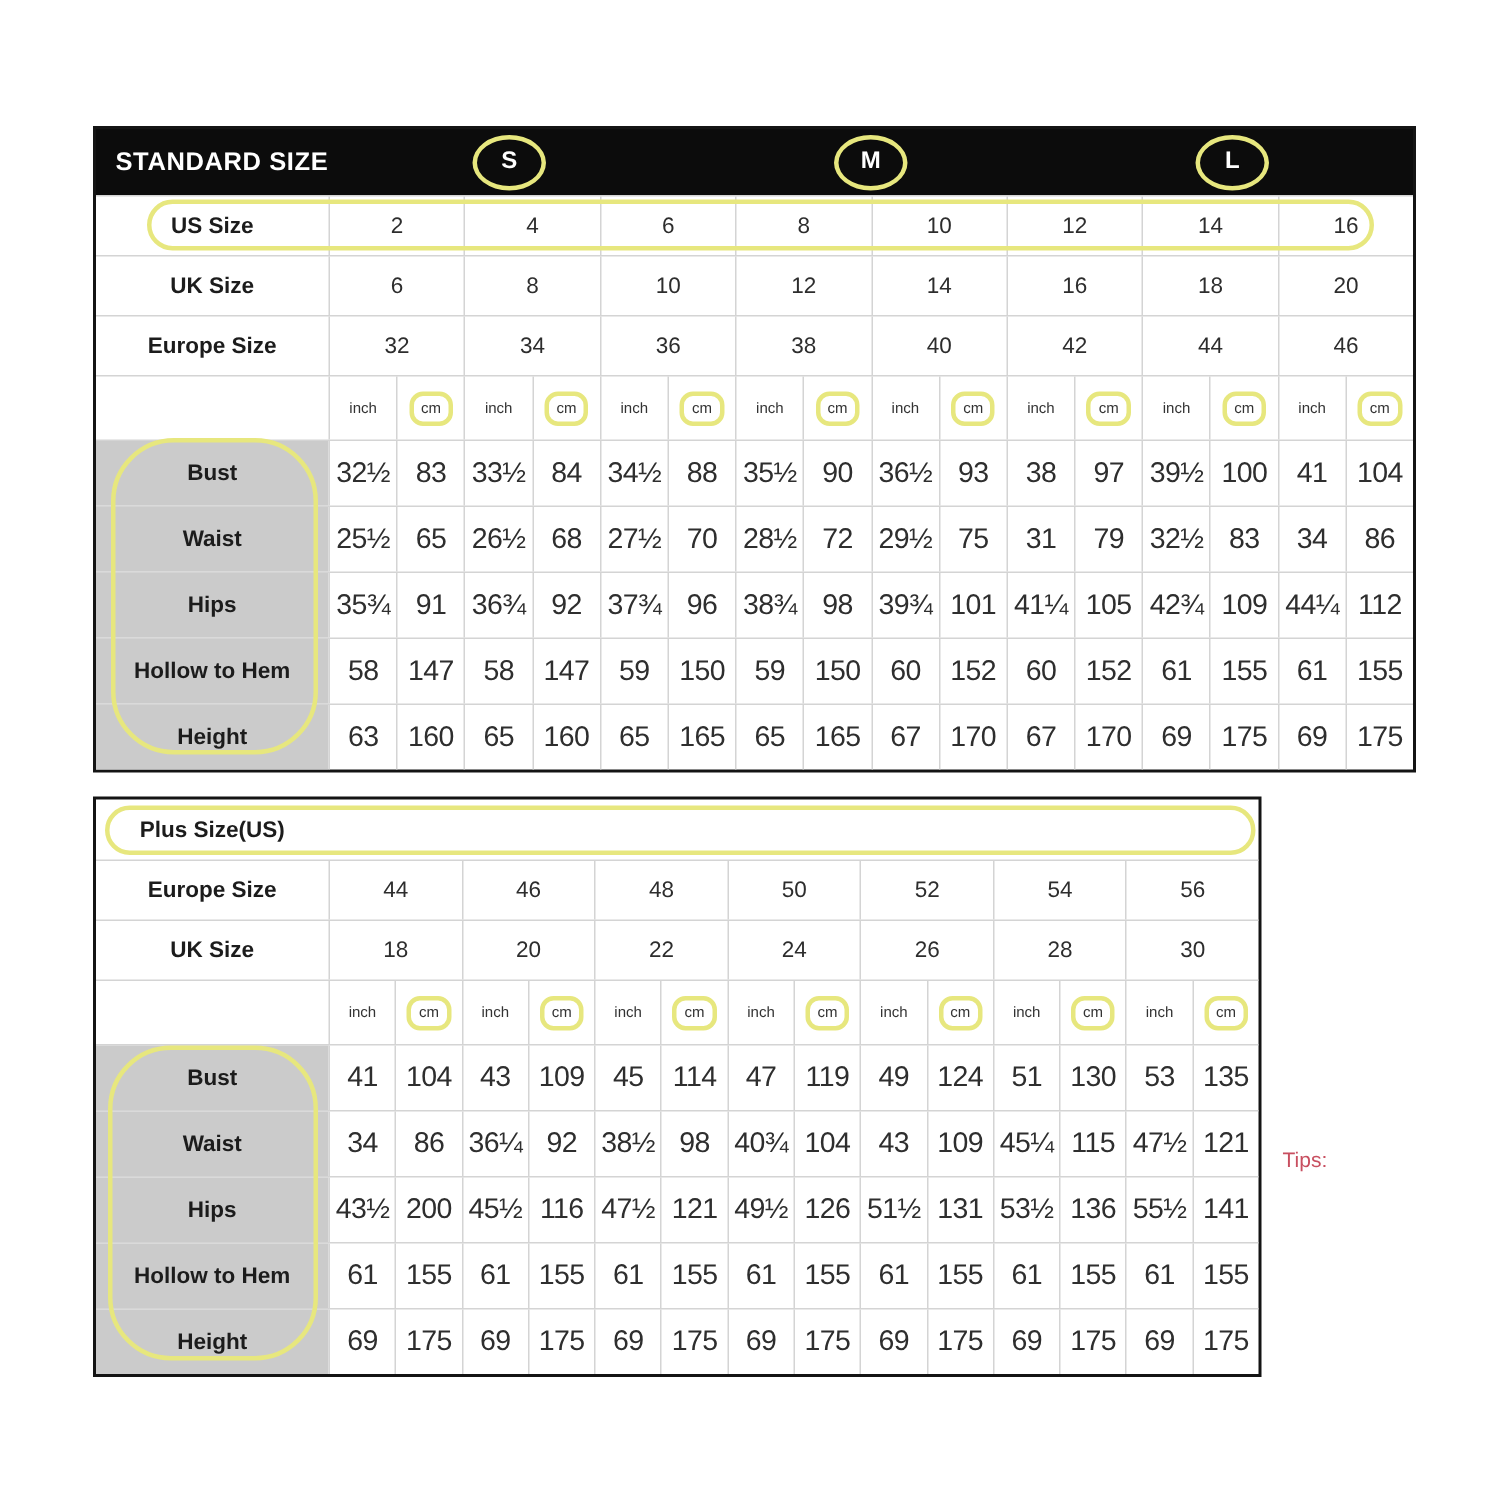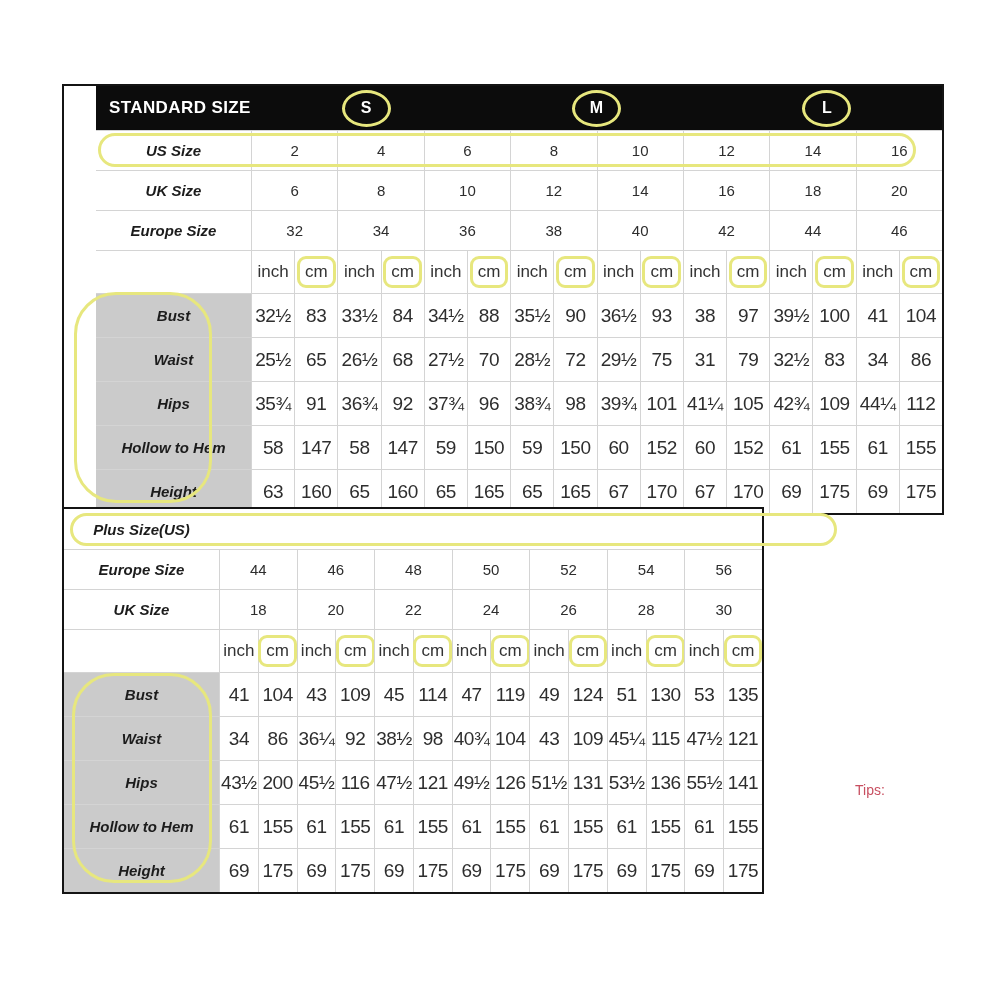--- a/index.html
+++ b/index.html
@@ -8,60 +8,60 @@
     --grid:#d4d4d4;
     --gray:#cbcbcb;
     --red:#c84f60;
   }
   *{box-sizing:border-box;margin:0;padding:0;}
   html,body{width:1000px;height:1000px;background:#fff;}
   body{font-family:"Liberation Sans", sans-serif;}
   .sheet{position:relative;width:1000px;height:1000px;background:#fff;overflow:hidden;}
 
   .size-table{position:absolute;background:#fff;border:2px solid #141414;}
-  #standard-table{left:62px;top:84px;width:882px;padding-left:32px;}
-  #plus-table{left:62px;top:507px;width:702px;}
+  #standard-table{left:62px;top:84px;width:882px;}
+  #plus-table{left:62px;top:531px;width:779px;}
 
   
   .black-header{height:44px;background:#0c0c0c;display:flex;align-items:stretch;}
   .header-title{flex:0 0 155px;display:flex;align-items:center;padding-left:13px;
     color:#fff;font-weight:700;font-size:17px;letter-spacing:.4px;white-space:nowrap;}
   .header-groups{flex:1;display:flex;}
   .group{flex:1;display:flex;align-items:center;justify-content:center;}
   .size-oval{min-width:49px;height:37px;border:3px solid var(--hl);border-radius:50%;
     display:flex;align-items:center;justify-content:center;color:#fff;font-weight:700;font-size:16px;}
 
   
   .trow{display:flex;border-top:1px solid var(--grid);}
   .size-table > .trow:first-child{border-top:none;}
   .row-label{flex:0 0 155px;display:flex;align-items:center;justify-content:center;
-    font-weight:700;font-size:15px;color:var(--ink);text-align:center;font-style:italic;}
+    font-weight:700;font-size:15px;color:var(--ink);text-align:center;}
   .cells{flex:1;display:flex;min-width:0;}
   .cell{flex:1;display:flex;align-items:center;justify-content:center;
     border-left:1px solid var(--grid);color:#2d2d2d;min-width:0;}
   .size-row{height:40px;}
   .size-row .cell{font-size:15px;}
   .unit-row{height:43px;}
-  .unit-row .cell{font-size:17px;color:#333;}
+  .unit-row .cell{font-size:10px;color:#333;}
   .unit-pill{padding:3px 5px;border:3px solid transparent;border-radius:9px;}
   .cells.units .cell:nth-child(even) .unit-pill{border-color:var(--hl);}
   .measure-row{height:44px;}
   .measure-row .cell{font-size:19px;letter-spacing:-.4px;color:#2e2e2e;}
   .measure-row .row-label{background:var(--gray);}
 
   
   .hl-rect{position:absolute;border:3px solid var(--hl);border-radius:18px;pointer-events:none;}
   #standard-us-hl{left:34px;top:47px;width:818px;height:34px;}
   #plus-size-hl{left:6px;top:4px;width:767px;height:33px;}
   .hl-labels{position:absolute;border:3px solid var(--hl);border-radius:42px;pointer-events:none;}
   #standard-labels-hl{left:10px;top:206px;width:138px;height:211px;}
   #plus-labels-hl{left:8px;top:164px;width:140px;height:210px;}
 
   
-  .tips{position:absolute;left:855px;top:780px;width:145px;color:var(--red);
+  .tips{position:absolute;left:855px;top:763px;width:145px;color:var(--red);
     font-size:14px;line-height:21px;white-space:nowrap;}
 </style>
 </head>
 <body>
 
 <div class="sheet">
 
   <div class="size-table" id="standard-table">
 
     <div class="black-header">

